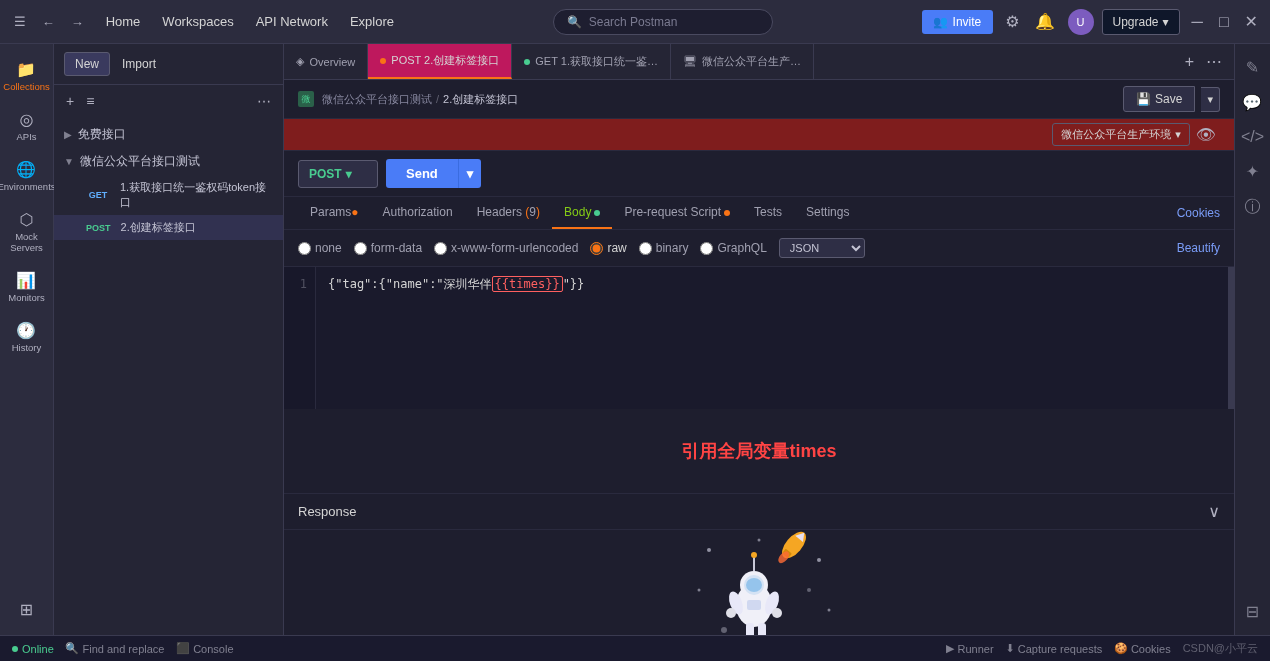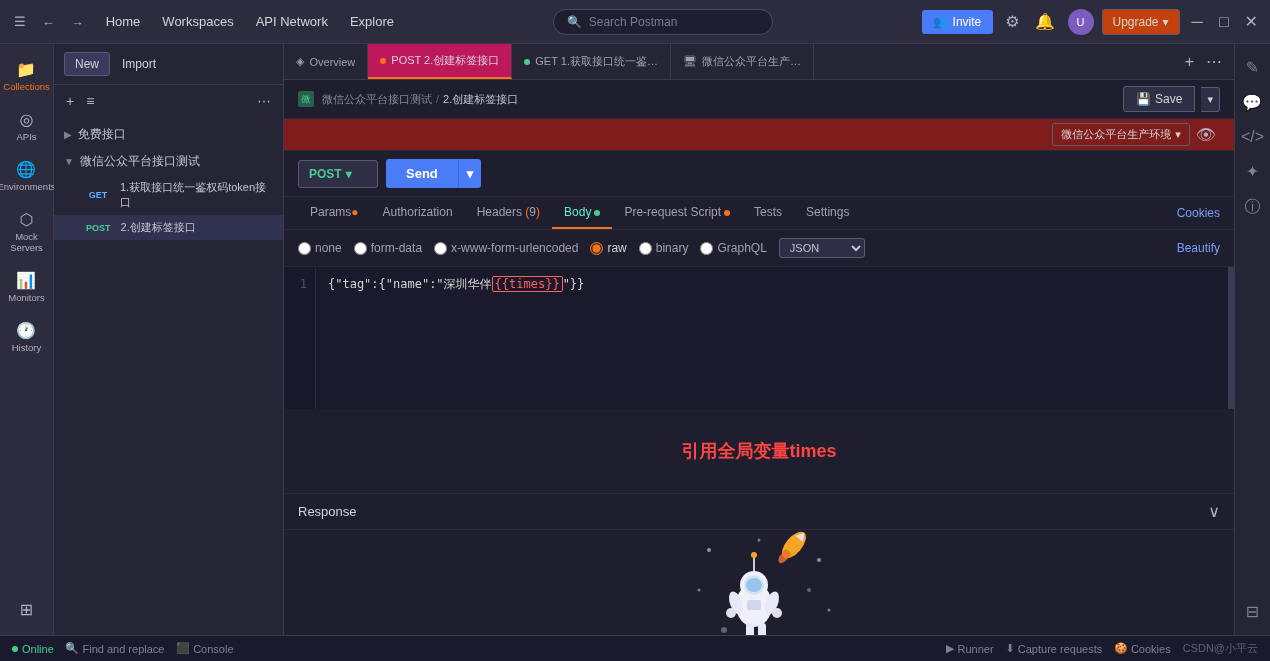--- a/index.html
+++ b/index.html
@@ -10,21 +10,21 @@
     .topbar-nav { display: flex; align-items: center; gap: 4px; }
     .topbar-nav button { background: none; border: none; color: #b0b0c0; cursor: pointer; padding: 4px 6px; border-radius: 3px; font-size: 13px; }
     .topbar-menu { display: flex; align-items: center; gap: 2px; }
     .topbar-menu a { color: #d4d4d4; text-decoration: none; padding: 4px 10px; font-size: 13px; border-radius: 3px; cursor: pointer; }
     .search-bar { flex: 1; display: flex; justify-content: center; }
     .search-input { background: #1e1e30; border: 1px solid #4a4a60; border-radius: 20px; padding: 5px 14px; color: #b0b0c0; font-size: 12px; width: 220px; display: flex; align-items: center; gap: 6px; cursor: pointer; }
     .topbar-right { display: flex; align-items: center; gap: 8px; }
     .btn-invite { background: #4a7cf7; color: white; border: none; border-radius: 3px; padding: 5px 12px; font-size: 12px; cursor: pointer; display: flex; align-items: center; gap: 4px; }
     .topbar-icon { color: #b0b0c0; font-size: 16px; cursor: pointer; padding: 4px; }
     .avatar { width: 26px; height: 26px; border-radius: 50%; background: #7c5cbf; display: flex; align-items: center; justify-content: center; font-size: 11px; color: white; cursor: pointer; }
-    .btn-upgrade { background: #c2410c; color: #d4d4d4; border: 1px solid #5a5a70; border-radius: 3px; padding: 5px 10px; font-size: 12px; cursor: pointer; display: flex; align-items: center; gap: 4px; }
+    .btn-upgrade { background: #0f172a; color: #d4d4d4; border: 1px solid #5a5a70; border-radius: 3px; padding: 5px 10px; font-size: 12px; cursor: pointer; display: flex; align-items: center; gap: 4px; }
 
     
     .main { display: flex; flex: 1; overflow: hidden; }
 
     
     .sidebar-icons { width: 54px; background: #2c2c3e; border-right: 1px solid #3a3a50; display: flex; flex-direction: column; align-items: center; padding: 8px 0; gap: 2px; flex-shrink: 0; }
     .sidebar-icon-item { display: flex; flex-direction: column; align-items: center; gap: 2px; padding: 8px 4px; cursor: pointer; border-radius: 4px; width: 48px; color: #b0b0c0; font-size: 10px; }
     .sidebar-icon-item.active { color: #f97316; }
     .sidebar-icon-item .icon { font-size: 16px; }
     .sidebar-icon-item .label { font-size: 9.5px; text-align: center; }
@@ -70,21 +70,21 @@
     .breadcrumb-current { color: #c4c4d4; }
     .breadcrumb-icon { width: 16px; height: 16px; background: #2a6049; border-radius: 2px; display: inline-flex; align-items: center; justify-content: center; font-size: 9px; color: #49cc90; margin-right: 4px; }
     .request-toolbar { display: flex; align-items: center; gap: 8px; padding: 8px 14px; border-bottom: 1px solid #2a2a3e; }
     .method-select { background: #2e2e45; border: 1px solid #5a5a70; border-radius: 3px; color: #49cc90; font-size: 12px; font-weight: bold; padding: 6px 10px; cursor: pointer; display: flex; align-items: center; gap: 4px; min-width: 80px; }
     .url-input { flex: 1; background: #1a1a2c; border: 1px solid #4a4a60; border-radius: 3px; padding: 7px 12px; color: #c4c4d4; font-size: 12px; }
     .btn-send { background: #4a7cf7; color: white; border: none; border-radius: 3px; padding: 7px 20px; font-size: 13px; font-weight: bold; cursor: pointer; display: flex; align-items: center; gap: 4px; }
 
     
     .req-tabs { display: flex; align-items: center; padding: 0 14px; border-bottom: 1px solid #2a2a3e; background: #1e1e2e; }
     .req-tab { padding: 8px 12px; color: #a0a0b0; font-size: 12px; cursor: pointer; border-bottom: 2px solid transparent; }
-    .req-tab.active { color: #5eead4; border-bottom: 2px solid #f97316; }
+    .req-tab.active { color: #84cc16; border-bottom: 2px solid #f97316; }
     .req-tab .dot { width: 6px; height: 6px; border-radius: 50%; background: #f97316; display: inline-block; margin-left: 2px; vertical-align: middle; }
     .req-tab .dot-green { background: #49cc90; }
     .cookies-link { margin-left: auto; color: #7a9cf7; font-size: 12px; cursor: pointer; }
 
     
     .body-options { display: flex; align-items: center; gap: 12px; padding: 8px 14px; border-bottom: 1px solid #2a2a3e; flex-shrink: 0; }
     .radio-option { display: flex; align-items: center; gap: 4px; color: #a0a0b0; font-size: 12px; cursor: pointer; }
     .radio-option input { accent-color: #f97316; }
     .radio-option.active { color: #d4d4d4; }
     .format-select { background: #2e2e45; border: 1px solid #5a5a70; border-radius: 3px; color: #c4c4d4; font-size: 11px; padding: 2px 6px; cursor: pointer; }

